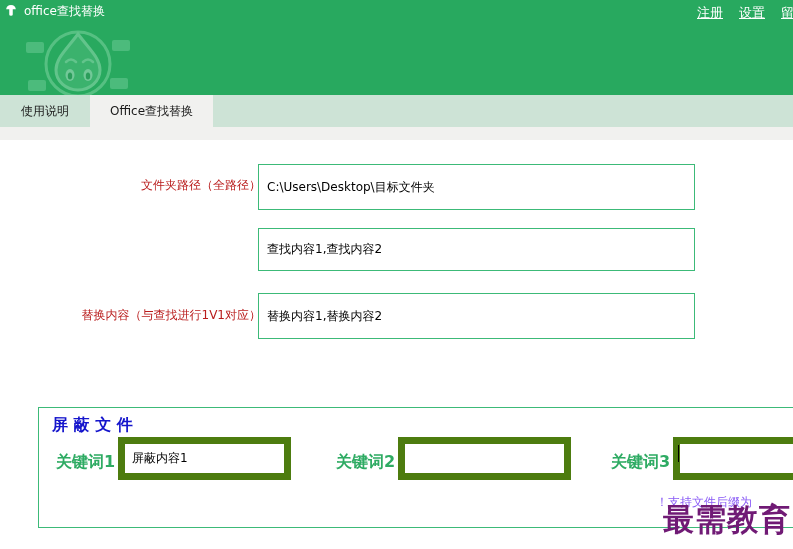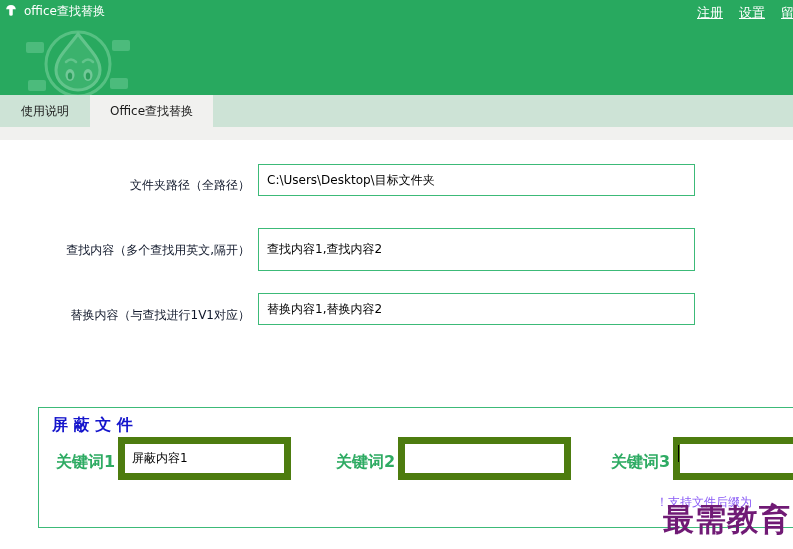--- a/index.html
+++ b/index.html
@@ -17,22 +17,22 @@
   .mascot { position:absolute; left:20px; top:24px; width:120px; height:74px; opacity:.45; }
 
   
   .tabstrip { position:absolute; left:0; top:95px; width:100%; height:32px; background:#cde3d6; display:flex; }
   .tab { height:32px; display:flex; align-items:center; justify-content:center;
          font-size:12px; color:#1a1a1a; cursor:pointer; padding:0 20px; min-width:90px; }
   .tab.active { background:#f1f1ef; }
   .tab-underlay { position:absolute; left:0; top:127px; width:100%; height:13px; background:#f1f1ef; }
 
   
-  .form-label { position:absolute; width:250px; text-align:right; font-size:12px; color:#0f172a; }
-  .form-input { position:absolute; left:258px; width:437px; height:32px; border:1px solid #3cba78;
+  .form-label { position:absolute; width:250px; text-align:right; font-size:12px; color:#b91c1c;margin-left:11px; }
+  .form-input { position:absolute; left:258px; width:437px; height:46px; border:1px solid #3cba78;
                 background:#fff; font-size:12px; color:#000; padding-left:8px; outline:none;
                 font-family:"DejaVu Sans","Liberation Sans",sans-serif; }
 
   
   .groupbox { position:absolute; left:38px; top:407px; width:770px; height:121px;
               border:1px solid #3cba78; }
   .groupbox-title { position:absolute; left:8px; top:-11px; background:#ffffff; padding:0 5px;
                     color:#1515cc; font-weight:bold; font-size:16px; white-space:nowrap;margin-top:18px; }
   .kw-label { position:absolute; top:44px; font-size:16px; color:#2eab63;font-weight:bold; }
   .kw-input { position:absolute; top:29px; width:173px; height:43px; border:7px solid #4d7c0f;
@@ -83,21 +83,20 @@
 
   <div class="tabstrip">
     <div class="tab">使用说明</div>
     <div class="tab active">Office查找替换</div>
   </div>
   <div class="tab-underlay"></div>
 
   <div class="form-label" style="left:0; top:177px;">文件夹路径（全路径）</div>
   <input class="form-input" style="top: 164px;" type="text" value="C:\Users\Desktop\目标文件夹">
 
-  <div class="form-label" style="left:0; top:242px;">查找内容（多个查找用英文,隔开）</div>
   <input class="form-input" style="top: 228px; height: 43px;" type="text" value="查找内容1,查找内容2">
 
   <div class="form-label" style="left:0; top:307px;">替换内容（与查找进行1V1对应）</div>
   <input class="form-input" style="top: 293px;" type="text" value="替换内容1,替换内容2">
 
   <div class="groupbox">
     <div class="groupbox-title">屏 蔽 文 件</div>
 
     <div class="kw-label" style="left:17px;">关键词1</div>
     <input class="kw-input" style="left: 79px;" type="text" value="屏蔽内容1">

